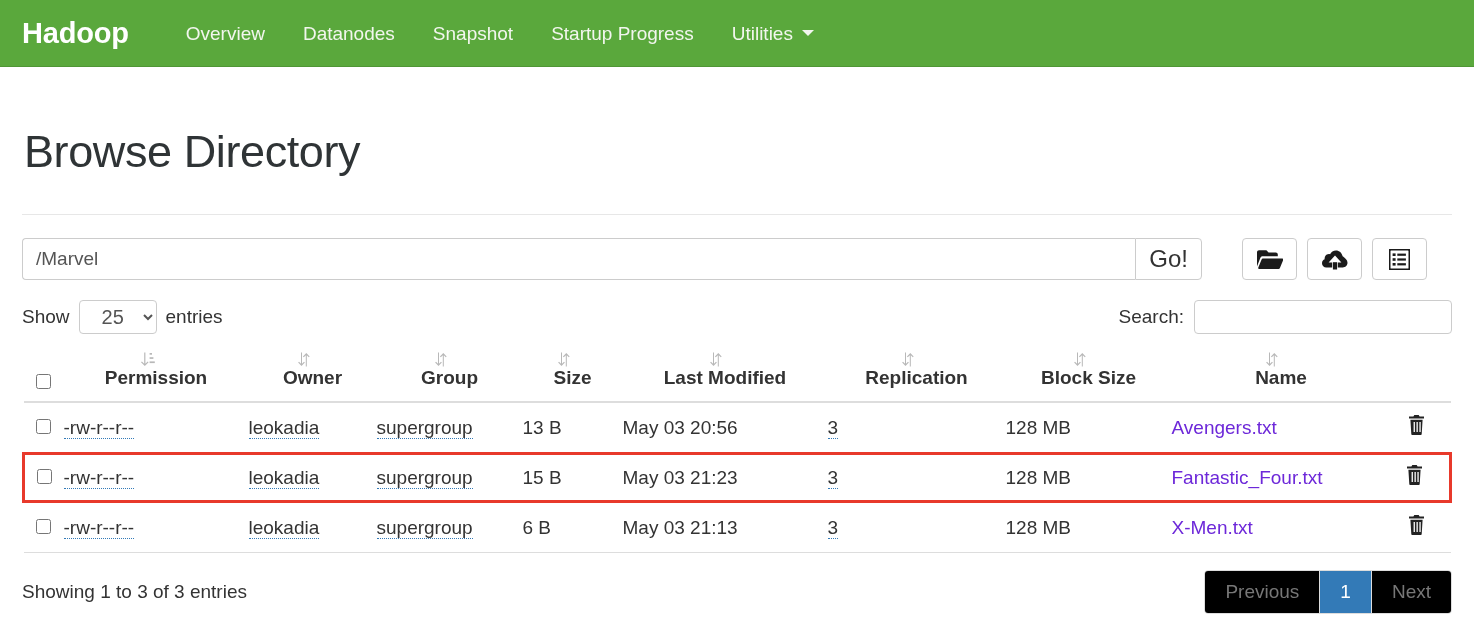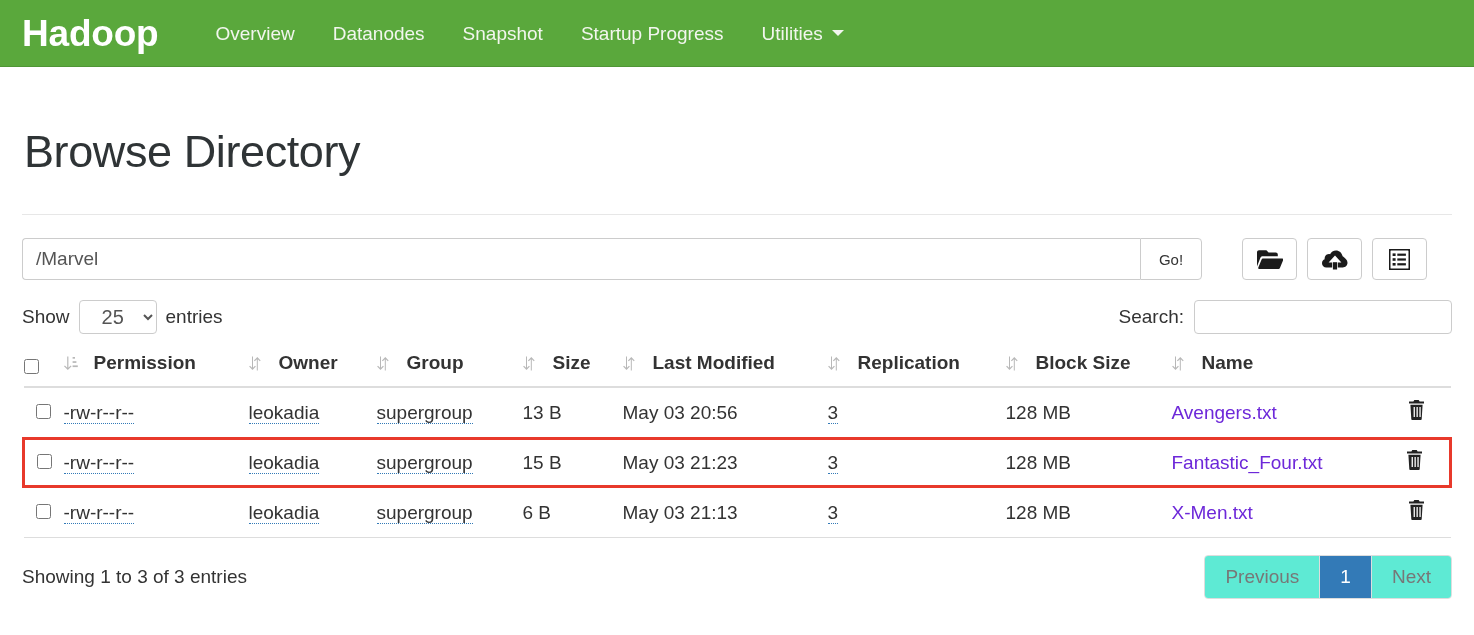--- a/index.html
+++ b/index.html
@@ -15,21 +15,21 @@
   .navbar {
     height: 67px;
     background: #5aa83c;
     display: flex;
     align-items: center;
     padding: 0 0 0 22px;
     border-bottom: 1px solid #4f9635;
   }
   .brand {
     color: #ffffff;
-    font-size: 37px;
+    font-size: 29px;
     font-weight: 700;
     letter-spacing: -0.2px;
     margin-right: 38px;
     text-decoration: none;
     line-height: 1;
   }
   .nav-items { display: flex; align-items: center; }
   .nav-item {
     color: #f2f6ee;
     font-size: 19px;
@@ -89,21 +89,21 @@
     outline: none;
     background: #fff;
   }
   .go-btn {
     height: 42px;
     min-width: 62px;
     border: 1px solid #cccccc;
     border-radius: 0 4px 4px 0;
     background: #ffffff;
     color: #333333;
-    font-size: 15px;
+    font-size: 24px;
     font-family: "Liberation Sans", sans-serif;
     cursor: pointer;
     padding: 0 13px;
   }
   .icon-btn-group {
     display: flex;
     gap: 10px;
     margin-left: 40px;
   }
   .icon-btn {
@@ -181,21 +181,21 @@
     white-space: nowrap;
   }
   table.files td {
     font-size: 19px;
     color: #333333;
     padding: 12px 0;
     border-bottom: 1px solid #dddddd;
     vertical-align: middle;
     white-space: nowrap;
   }
-  .th-inner { display: flex; align-items: center; gap: 0; }
+  .th-inner { display: flex; align-items: center; gap: 0; flex-direction: column; }
   .sort-icon {
     display: inline-block;
     width: 20px;
     margin-right: 10px;
     color: #bdbdbd;
     flex: 0 0 auto;
   }
   .sort-icon svg { display: block; }
 
   .col-check  { width: 40px; }
@@ -258,21 +258,21 @@
   .pagination {
     display: flex;
     border-radius: 4px;
     overflow: hidden;
     border: 1px solid #dddddd;
   }
   .page-btn {
     padding: 10px 20px;
     font-size: 19px;
     color: #777777;
-    background: #5eead4;
+    background: #000000;
     border: none;
     border-right: 1px solid #dddddd;
     cursor: pointer;
     font-family: "Liberation Sans", sans-serif;
   }
   .page-btn:last-child { border-right: none; }
   .page-btn.active {
     background: #337ab7;
     color: #ffffff;
   }

